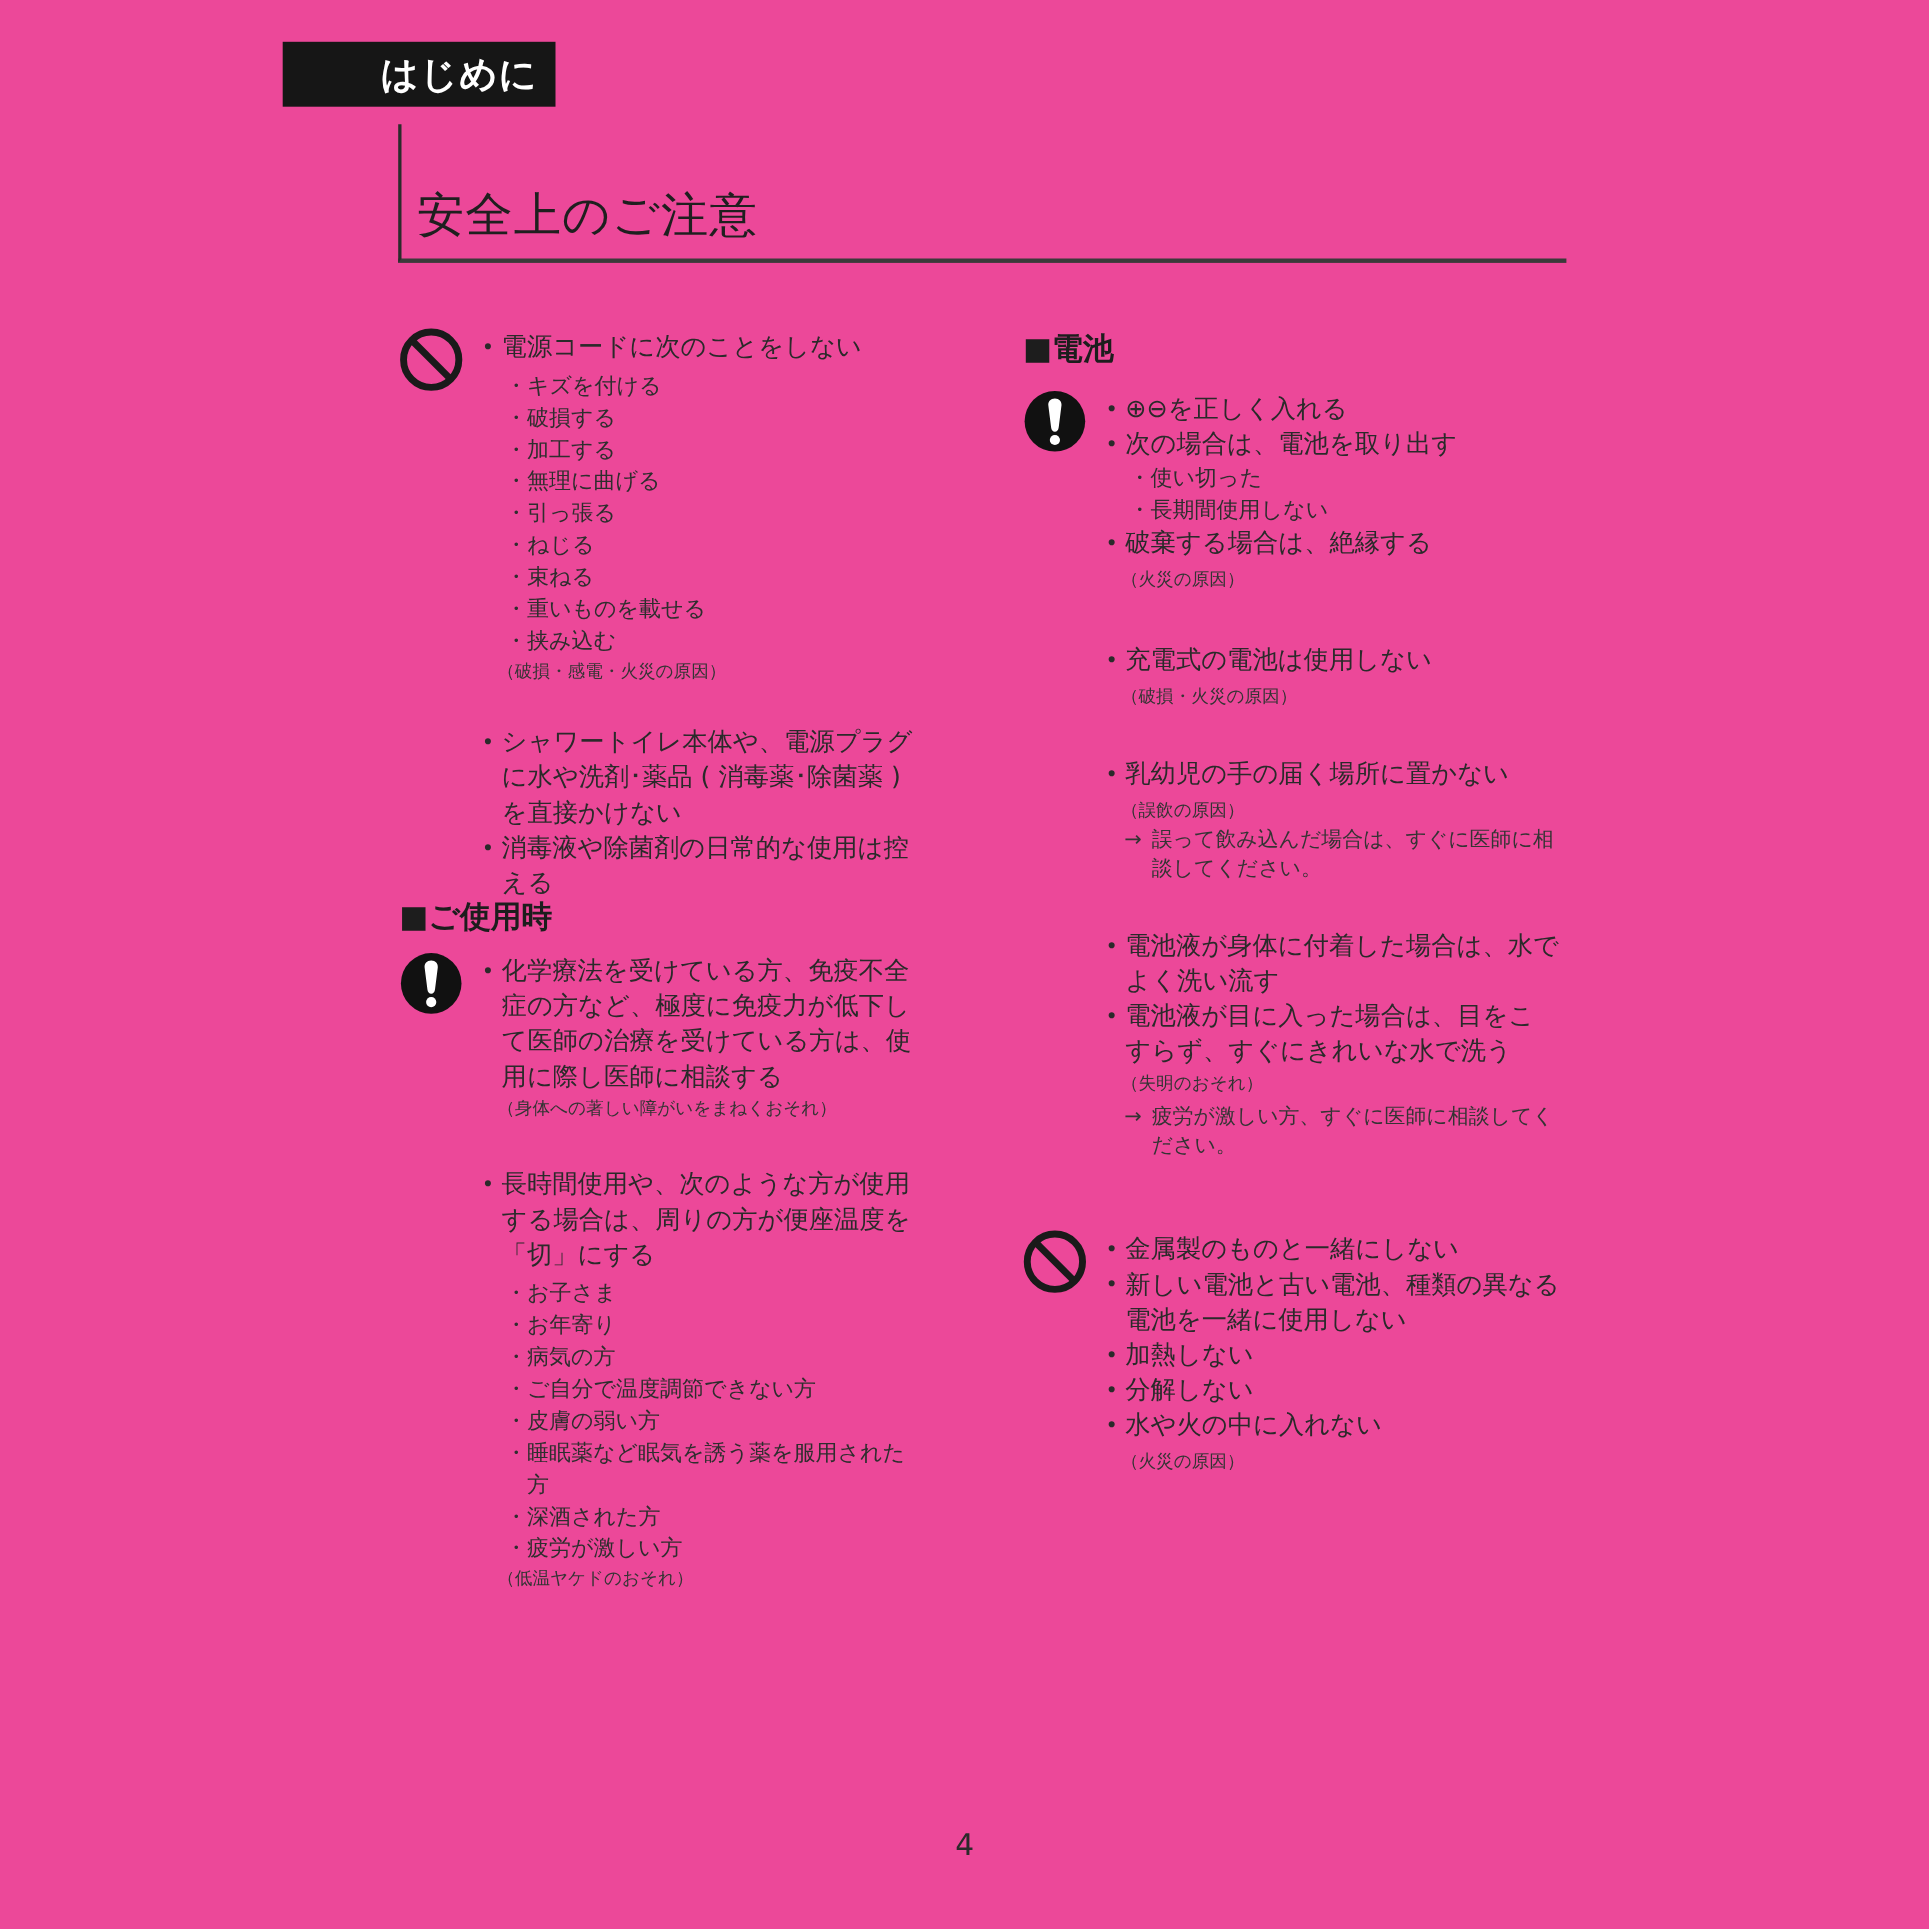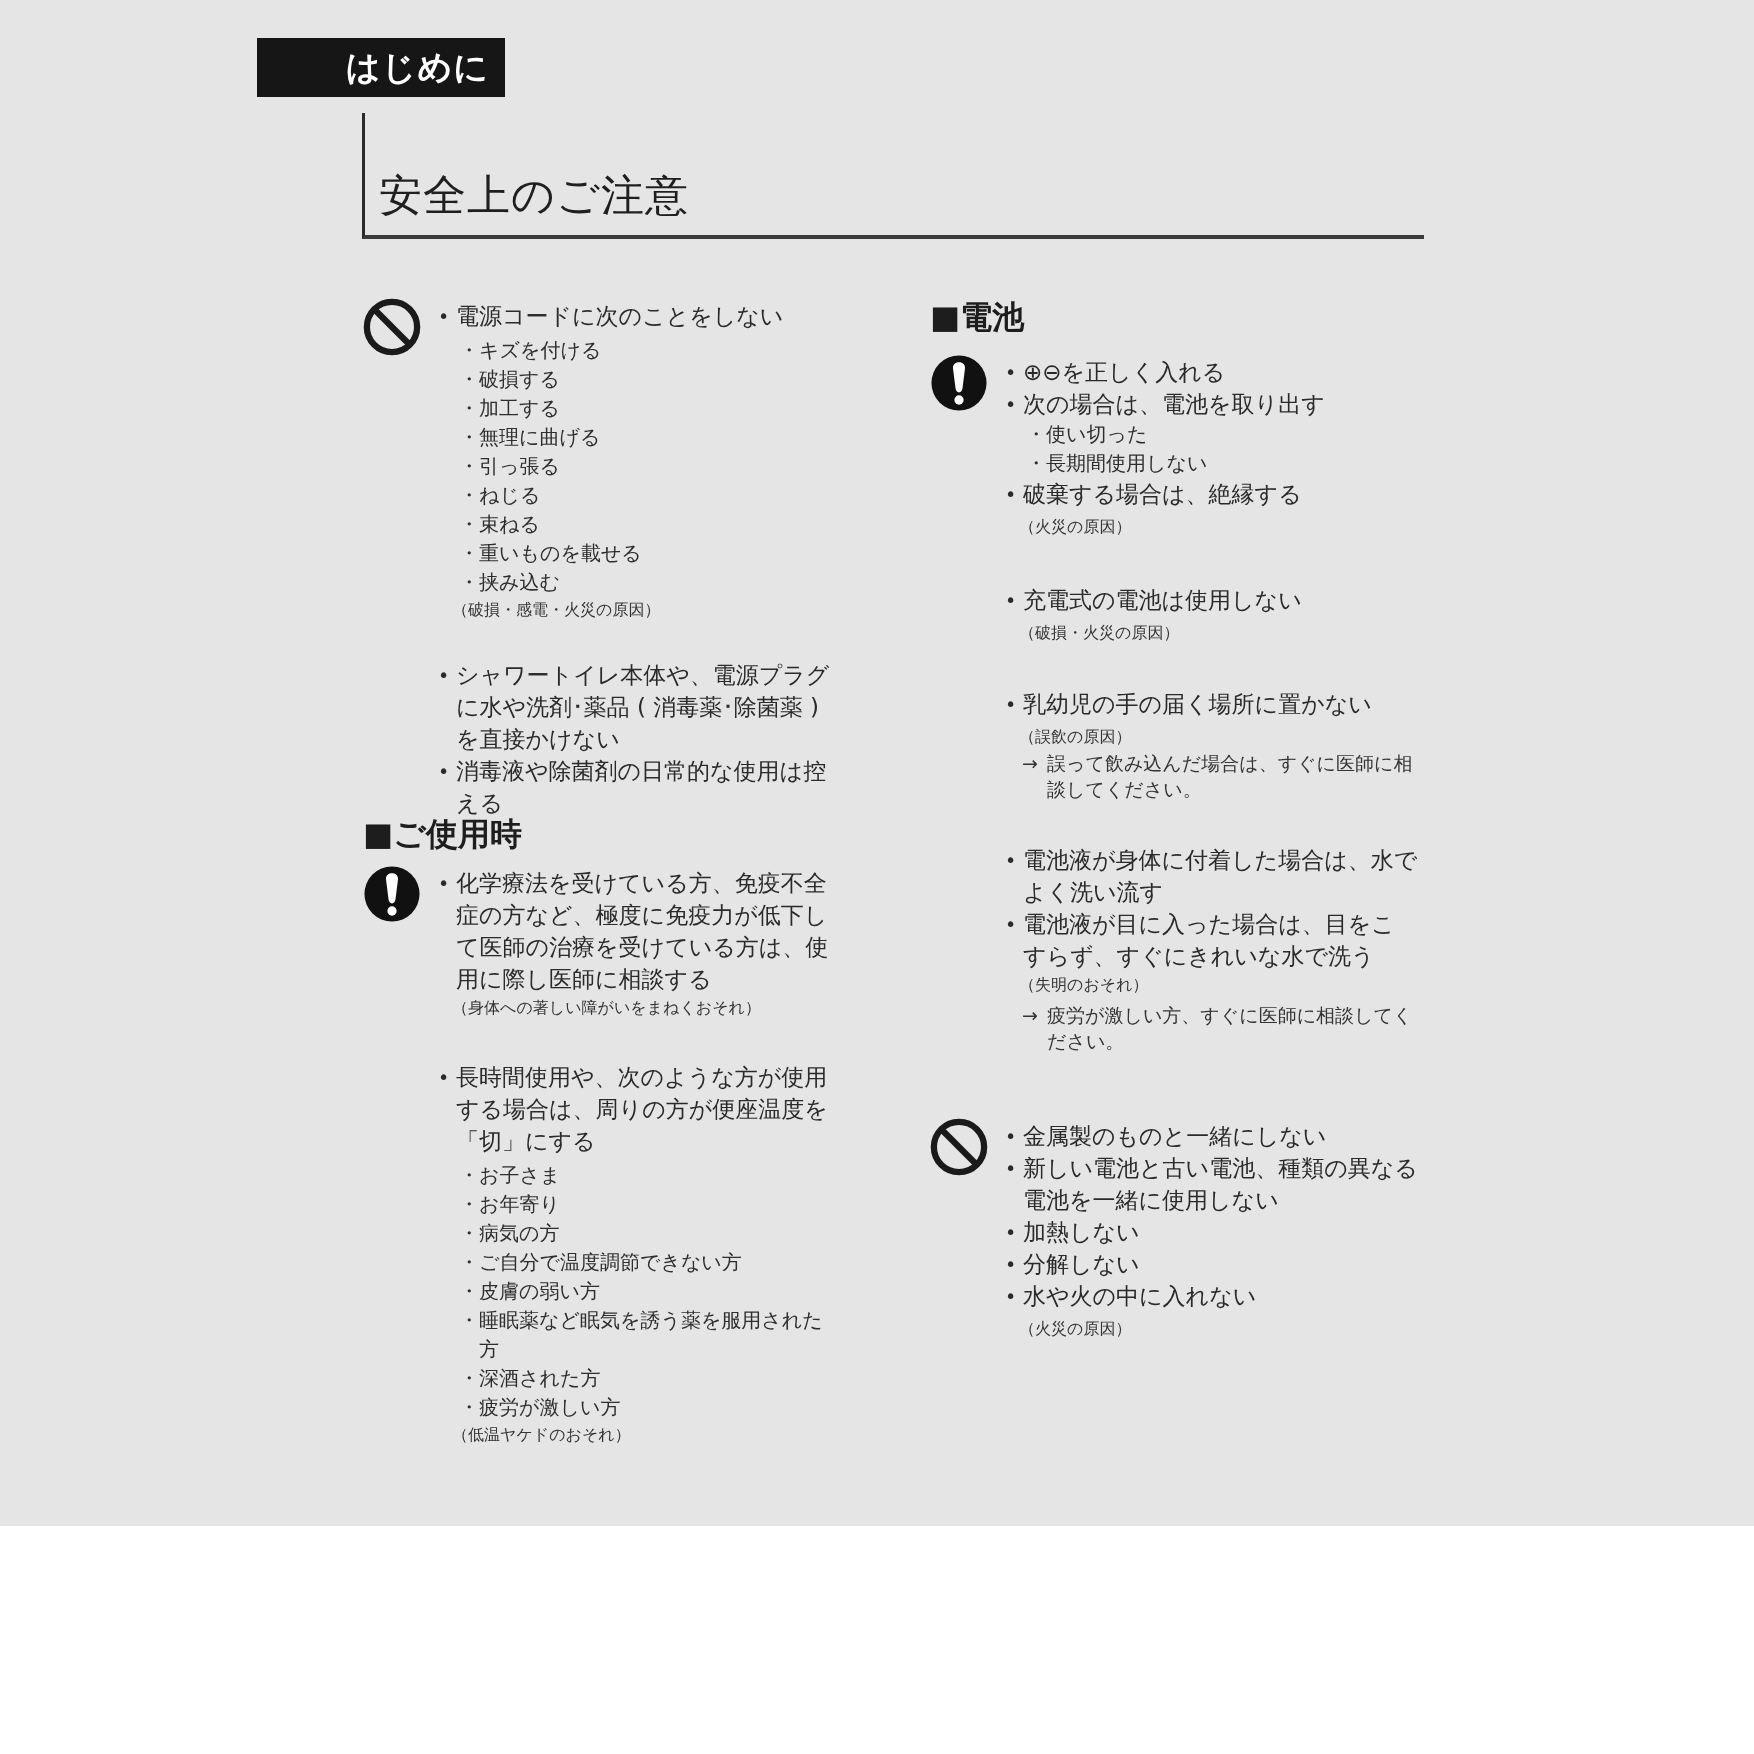--- a/index.html
+++ b/index.html
@@ -2,21 +2,21 @@
 <html lang="ja"><head>
 <meta charset="utf-8">
 <style>
   * { margin:0; padding:0; box-sizing:border-box; }
   html,body { background:#ffffff; }
   body {
     width:1754px; height:1754px;
     font-family:"DejaVu Sans", sans-serif;
     color:#242424;
   }
-  .page { position:relative; width:1754px; height:1526px; background:#e5e5e5; overflow:hidden; }
+  .page { position:relative; width:1754px; height:1754px; background:#ec4899; overflow:hidden; }
 
   
   .section-tab {
     position:absolute; left:257px; top:38px; width:248px; height:59px;
     background:#161616; color:#ffffff;
     display:flex; align-items:center; justify-content:flex-end;
     padding-right:16px; font-size:34px; font-weight:bold; letter-spacing:1px;
   }
   .title-box {
     position:absolute; left:346px; top:113px; width:1062px; height:126px;
@@ -38,21 +38,21 @@
   .content { flex:1; min-width:0; padding-top:2px; }
 
   .b { display:flex; font-size:23px; line-height:32px; color:#2a2a2a; }
   .b .m { flex:0 0 18px; font-size:19px; line-height:32px; }
   .sub { display:flex; font-size:20px; line-height:29px; color:#2e2e2e; margin-left:21px; }
   .sub .m { flex:0 0 17px; }
   .note { font-size:16px; line-height:26px; color:#343434; margin-left:14px; }
   .arrow { display:flex; font-size:19px; line-height:26px; color:#343434; margin-left:17px; }
   .arrow .m { flex:0 0 25px; }
 
-  .hdr { font-size:32px; font-weight:600; color:#1d1d1d; line-height:30px; }
+  .hdr { font-size:28px; font-weight:600; color:#1d1d1d; line-height:30px; }
 
   
   .mt4  { margin-top:4px; }
   .mt8  { margin-top:0; }
   .mt36 { margin-top:36px; }
   .mt40 { margin-top:40px; }
   .mt42 { margin-top:42px; }
   .mt44 { margin-top:44px; }
   .hdr-use { }
   .row-use { margin-top:16px; }

